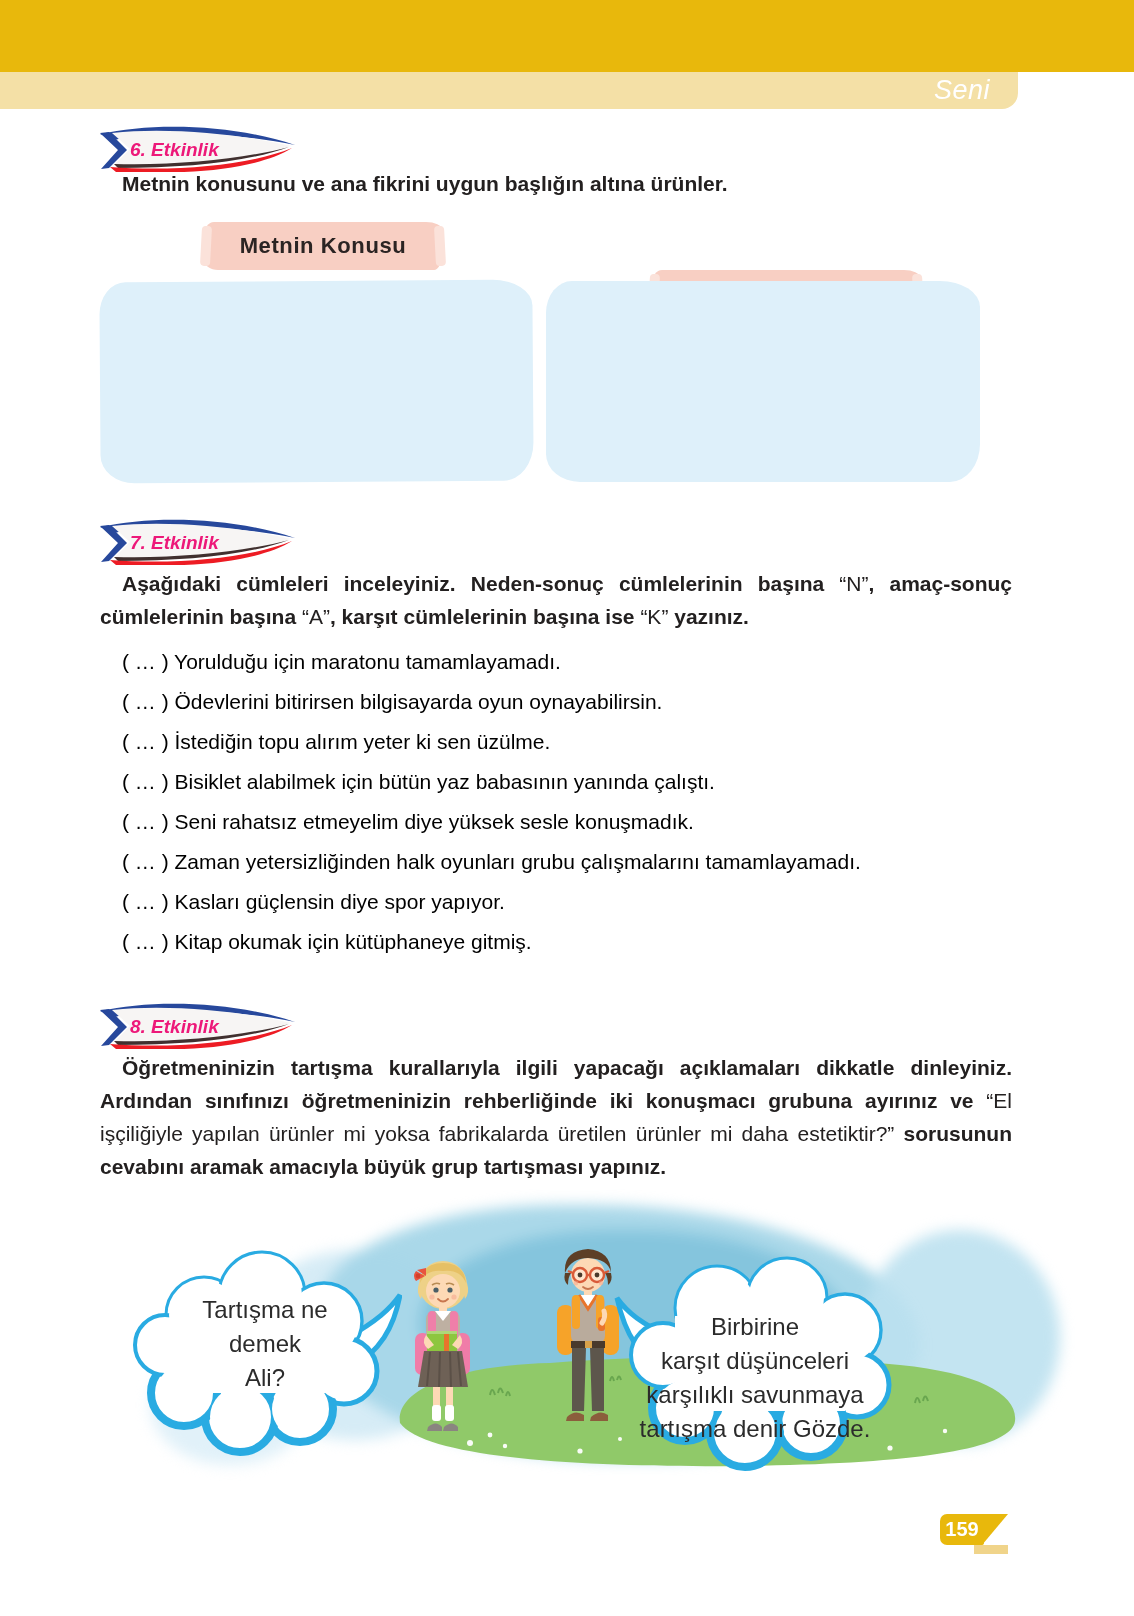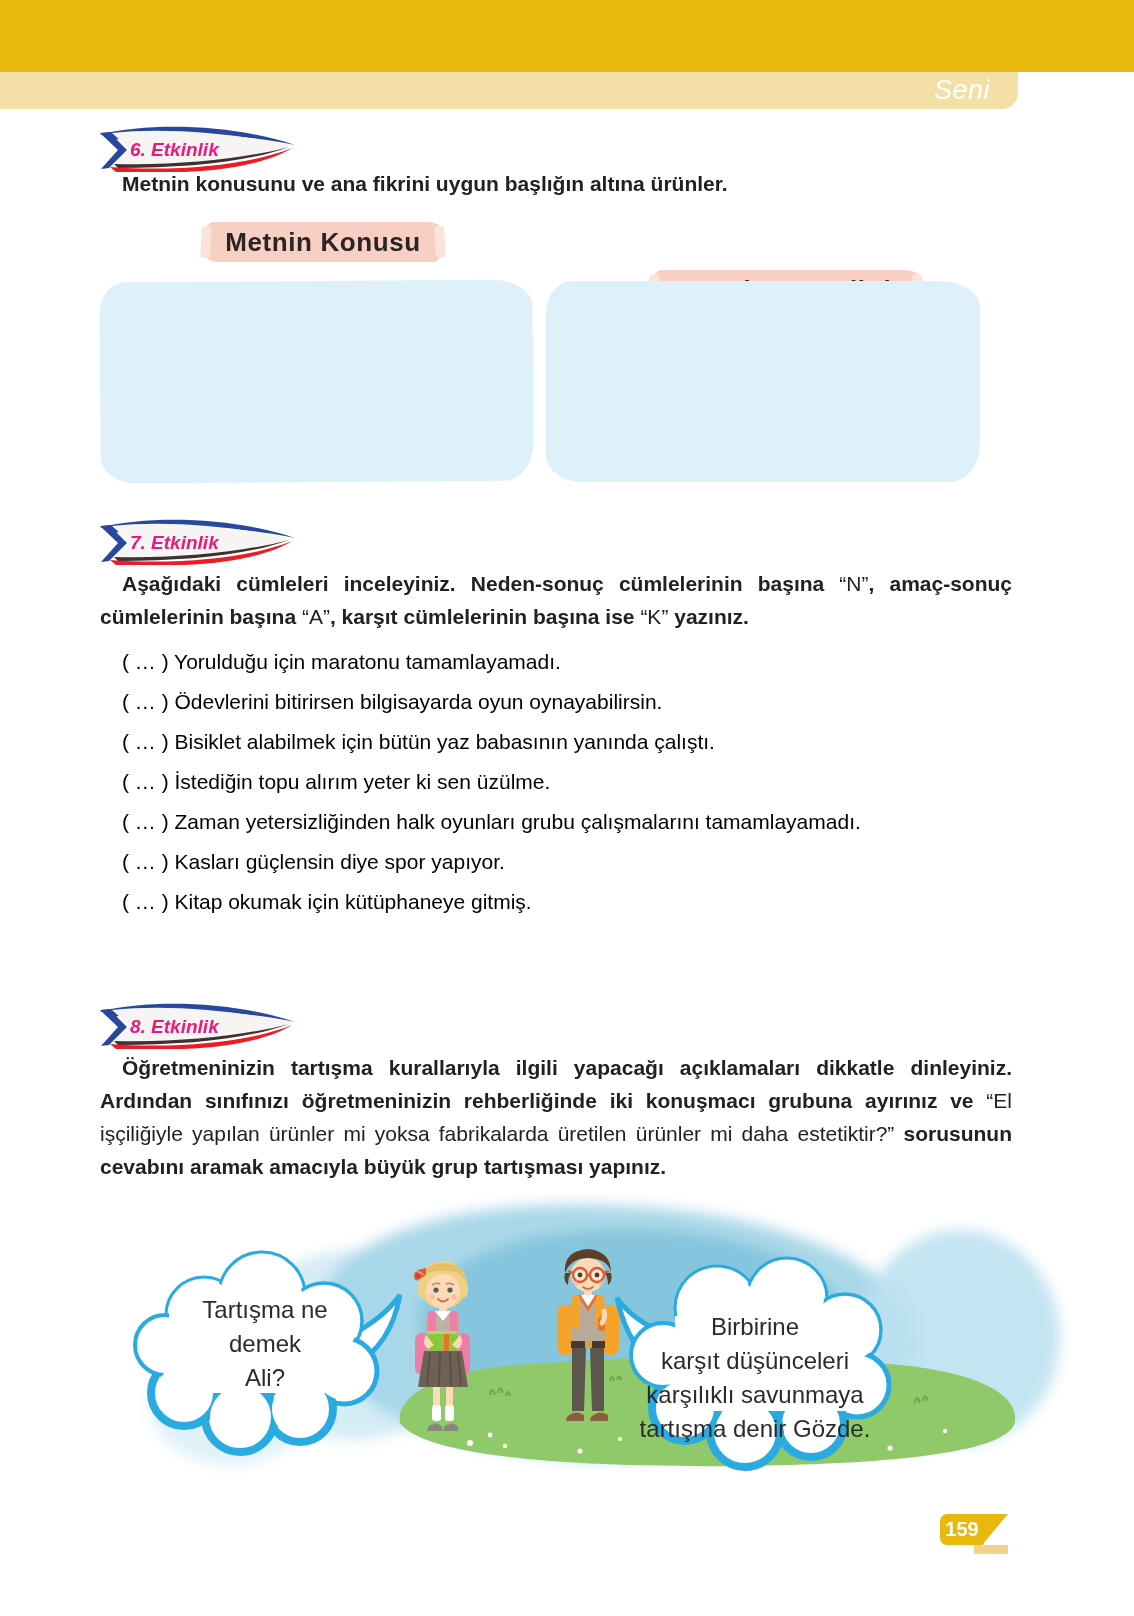--- a/index.html
+++ b/index.html
@@ -38,24 +38,24 @@
   .para {
     width:912px; font-size:21px; line-height:33px;
     text-align:justify; text-indent:22px; color:#232020;
   }
   .b { font-weight:bold; }
   .r { font-weight:normal; }
   .single-line { font-weight:bold; font-size:21px; text-indent:22px; }
 
   
   .col-label {
-    height:40px; background:#f8cfc3;
+    height:48px; background:#f8cfc3;
     border-radius:10px 16px 8px 14px / 14px 8px 16px 10px;
     display:flex; align-items:center; justify-content:center;
-    font-size:26px; font-weight:600; letter-spacing:.6px; color:#2b2423;
+    font-size:22px; font-weight:600; letter-spacing:.6px; color:#2b2423;
   }
   .col-label::before, .col-label::after {
     content:""; position:absolute; top:4px; bottom:4px; width:10px;
     background:#fbe2da; border-radius:4px;
   }
   .col-label::before { left:-3px; transform:rotate(3deg); }
   .col-label::after  { right:-3px; transform:rotate(-3deg); }
   .answer-box {
     background:#def0fa;
     border-radius:26px 40px 30px 34px / 32px 26px 38px 28px;
@@ -128,22 +128,23 @@
   <path d="M16,44 C80,46 150,38 191,27 C150,42 90,48 20,48 Z" fill="#41302f"></path>
   <path d="M12,47 C80,52 152,45 194,28 C160,49 95,55 18,52 Z" fill="#ed1c24"></path>
   <text x="32" y="36">7. Etkinlik</text>
 </svg>
 
 <p class="abs para" style="left:100px; top:567px;"><span class="b">Aşağıdaki cümleleri inceleyiniz. Neden-sonuç cümlelerinin başına </span><span class="r">“N”</span><span class="b">, amaç-sonuç cümlelerinin başına </span><span class="r">“A”</span><span class="b">, karşıt cümlelerinin başına ise </span><span class="r">“K”</span><span class="b"> yazınız.</span></p>
 
 <ul class="abs sentence-list" style="left:122px; top:642px;">
   <li>( … ) Yorulduğu için maratonu tamamlayamadı.</li>
   <li>( … ) Ödevlerini bitirirsen bilgisayarda oyun oynayabilirsin.</li>
+  <li>( … ) İstediğin topu alırım yeter ki sen üzülme.</li>
   <li>( … ) Bisiklet alabilmek için bütün yaz babasının yanında çalıştı.</li>
-  <li>( … ) İstediğin topu alırım yeter ki sen üzülme.</li>
+  <li>( … ) Seni rahatsız etmeyelim diye yüksek sesle konuşmadık.</li>
   <li>( … ) Zaman yetersizliğinden halk oyunları grubu çalışmalarını tamamlayamadı.</li>
   <li>( … ) Kasları güçlensin diye spor yapıyor.</li>
   <li>( … ) Kitap okumak için kütüphaneye gitmiş.</li>
 </ul>
 
 <svg class="abs banner" style="left:98px; top:997px;" viewBox="0 0 200 52">
   <path d="M2,14 C55,2 135,4 197,25 C135,12 60,10 16,20 Z" fill="#27489c"></path>
   <path d="M2,13 L20,30 L3,49 L11,48 L29,30 L11,12 Z" fill="#27489c"></path>
   <path d="M14,13 C70,7 142,14 193,26 L146,38 C95,43 40,44 16,45 L32,29 Z" fill="#f7f5f4"></path>
   <path d="M16,44 C80,46 150,38 191,27 C150,42 90,48 20,48 Z" fill="#41302f"></path>

